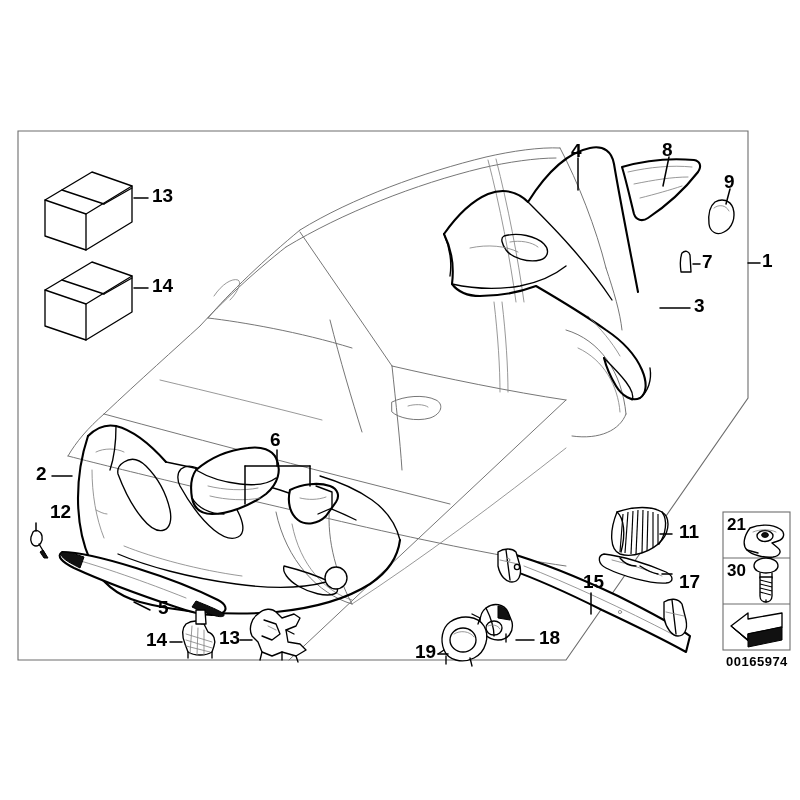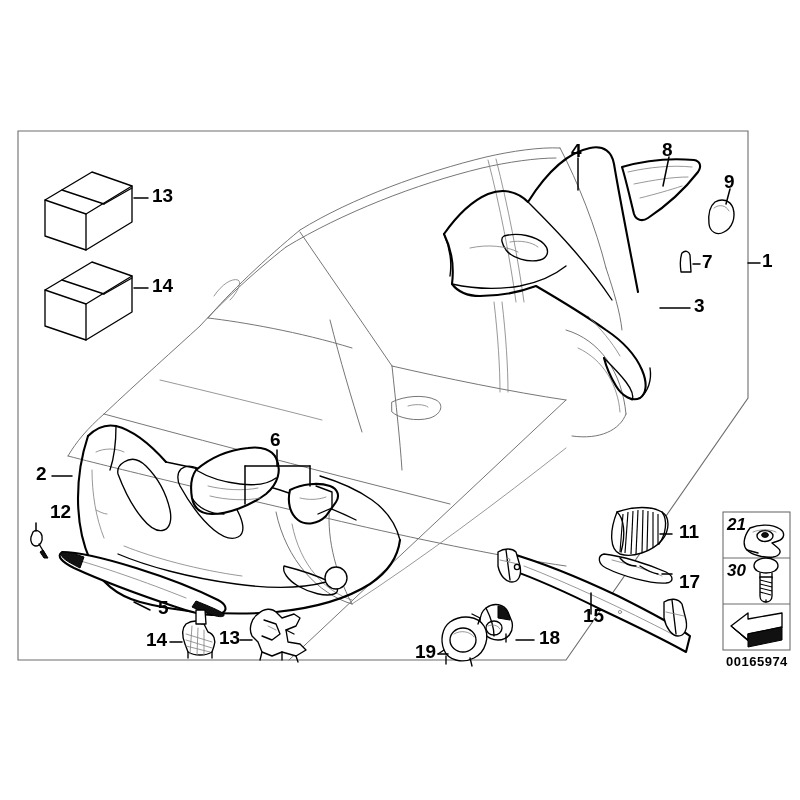--- a/index.html
+++ b/index.html
@@ -5,21 +5,21 @@
 <style>
   html,body{margin:0;padding:0;background:#ffffff;}
   body{width:800px;height:800px;overflow:hidden;
        font-family:"Liberation Sans",sans-serif;}
   #stage{position:relative;width:800px;height:800px;background:#ffffff;}
   svg.layer{position:absolute;left:0;top:0;width:800px;height:800px;}
   .callout{position:absolute;font-weight:bold;font-size:19px;color:#000;
            line-height:1;letter-spacing:0;white-space:nowrap;}
   .diagnum{position:absolute;font-weight:bold;font-size:13px;color:#000;
            letter-spacing:.5px;white-space:nowrap;text-align:right;}
-  .boxlabel{position:absolute;font-weight:bold;font-size:17px;color:#000;font-style:italic;}
+  .boxlabel{position:absolute;font-weight:bold;font-size:17px;color:#000;}
 </style>
 </head>
 <body>
 
 <div id="stage">
 
   <svg class="layer" viewBox="0 0 800 800">
     <defs>
       <style>
         .fr{fill:none;stroke:#6d6d6d;stroke-width:1.1;}
@@ -409,21 +409,21 @@
   <div class="callout" style="left:158px;top:598px;">5</div>
   <div class="callout" style="left:270px;top:430px;">6</div>
   <div class="callout" style="left:702px;top:252px;">7</div>
   <div class="callout" style="left:662px;top:140px;">8</div>
   <div class="callout" style="left:724px;top:172px;">9</div>
   <div class="callout" style="left:152px;top:276px;">14</div>
   <div class="callout" style="left:152px;top:186px;">13</div>
   <div class="callout" style="left:22px;top:502px;margin-left:28px;">12</div>
   <div class="callout" style="left:219px;top:628px;">13</div>
   <div class="callout" style="left:146px;top:630px;">14</div>
-  <div class="callout" style="left:583px;top:572px;margin-top:34px;">15</div>
+  <div class="callout" style="left:583px;top:572px;">15</div>
   <div class="callout" style="left:679px;top:522px;">11</div>
   <div class="callout" style="left:679px;top:562px;margin-top:10px;">17</div>
   <div class="callout" style="left:539px;top:628px;">18</div>
   <div class="callout" style="left:415px;top:642px;">19</div>
 
   <div class="boxlabel" style="left:727px;top:515px;">21</div>
   <div class="boxlabel" style="left:727px;top:561px;">30</div>
 
   <div class="diagnum" style="left:726px;top:654px;">00165974</div>
 

